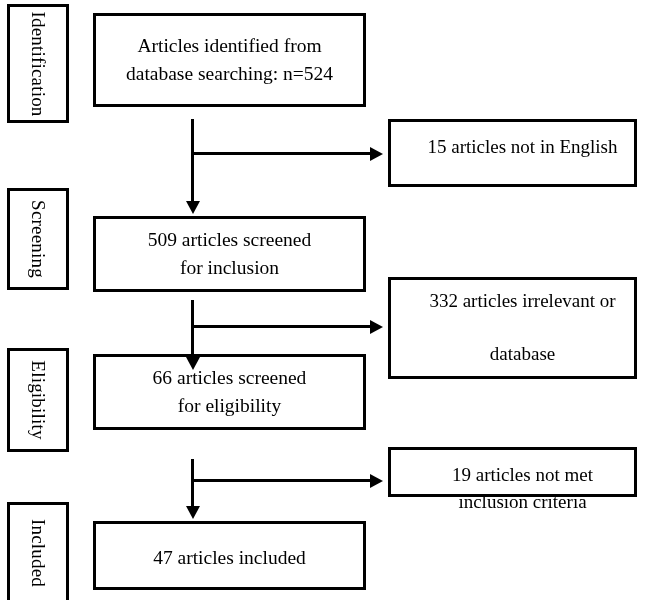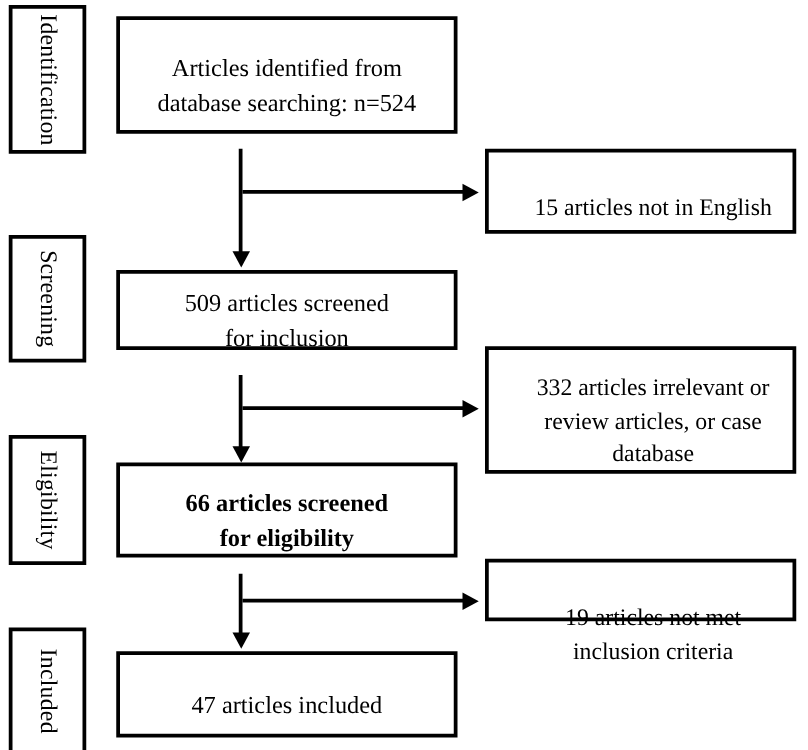--- a/index.html
+++ b/index.html
@@ -28,21 +28,20 @@
     display: flex;
     justify-content: center;
     text-align: center;
     line-height: 1.42;
   }
   .box .txt {
     display: block;
     width: 100%;
     padding: 0 6px;
     box-sizing: border-box;
-    margin-top: 20px;
   }
 
   
   .stage {
     position: absolute;
     box-sizing: border-box;
     border: 3px solid #000000;
     background: #ffffff;
     overflow: hidden;
   }
@@ -57,21 +56,21 @@
     letter-spacing: 0.2px;
   }
 
   
   .main-box {
     left: 93px;
     width: 273px;
     font-size: 19.5px;
     align-items: center;
   }
-  .main-box.top-text { align-items: flex-start; padding-top: 7px; }
+  .main-box.top-text { align-items: flex-start; padding-top: 20px; }
 
   
   .side-box {
     left: 388px;
     width: 249px;
     font-size: 19px;
     align-items: center;
     padding-left: 20px;
   }
   .side-box.top-text { align-items: flex-start; padding-top: 12px; }
@@ -125,28 +124,28 @@
     <span class="stage-label">Included</span>
   </div>
 
   <div class="box main-box" style="top:13px; height:94px;">
     <span class="txt">
       <span>Articles identified from</span><br>
       <span>database searching: n=524</span>
     </span>
   </div>
 
-  <div class="box main-box" style="top:216px; height:64px;">
+  <div class="box main-box" style="top:216px; height:76px;">
     <span class="txt">
       <span>509 articles screened</span><br>
       <span>for inclusion</span>
     </span>
   </div>
 
-  <div class="box main-box" style="top:370px; height:76px;font-weight:bold;">
+  <div class="box main-box" style="top:354px; height:76px;">
     <span class="txt">
       <span>66 articles screened</span><br>
       <span>for eligibility</span>
     </span>
   </div>
 
   <div class="box main-box top-text" style="top:521px; height:69px;">
     <span class="txt">
       <span>47 articles included</span>
     </span>
@@ -154,21 +153,21 @@
 
   <div class="box side-box top-text" style="top:119px; height:68px;">
     <span class="txt">
       <span>15 articles not in English</span>
     </span>
   </div>
 
   <div class="box side-box" style="top:277px; height:102px;">
     <span class="txt">
       <span>332 articles irrelevant or</span><br>
-      <span>review articles, or case</span><br>
+      <br>
       <span>database</span>
     </span>
   </div>
 
   <div class="box side-box top-text" style="top:447px; height:50px;">
     <span class="txt">
       <span>19 articles not met</span><br>
       <span>inclusion criteria</span>
     </span>
   </div>

